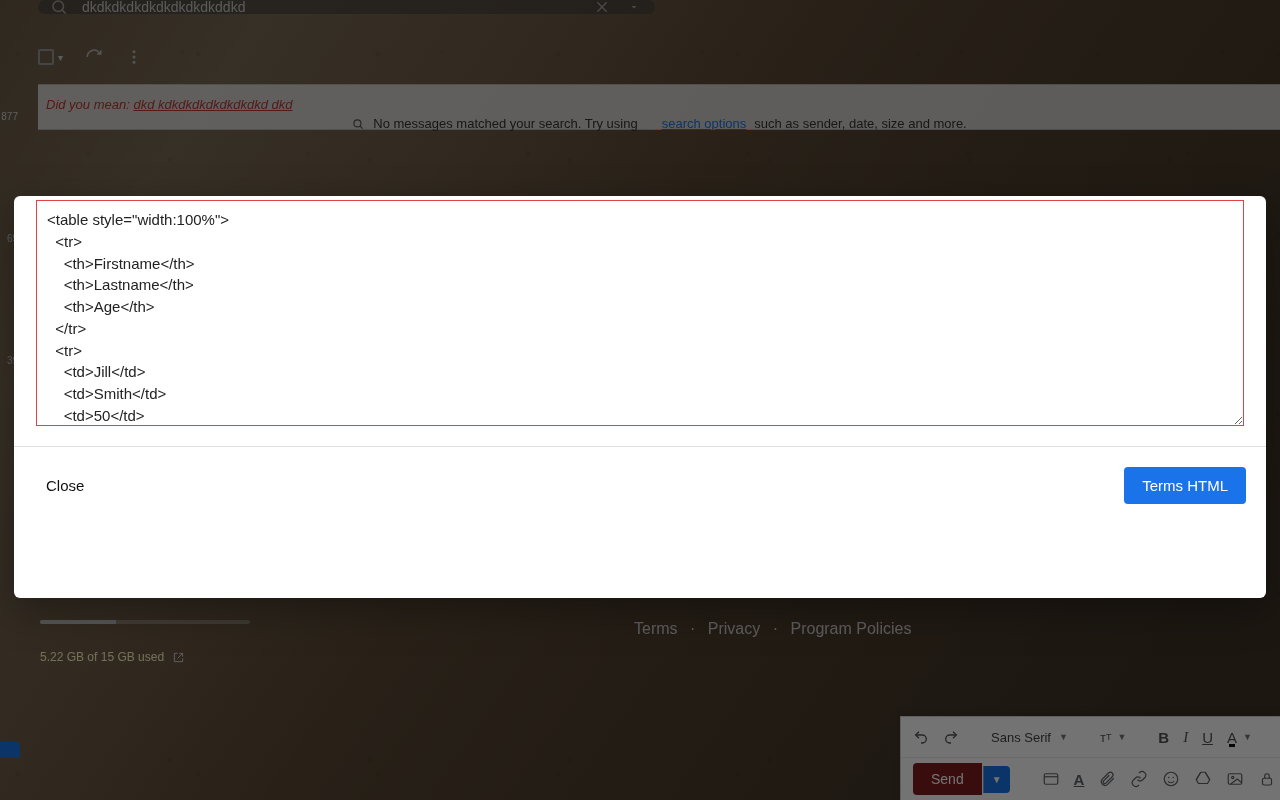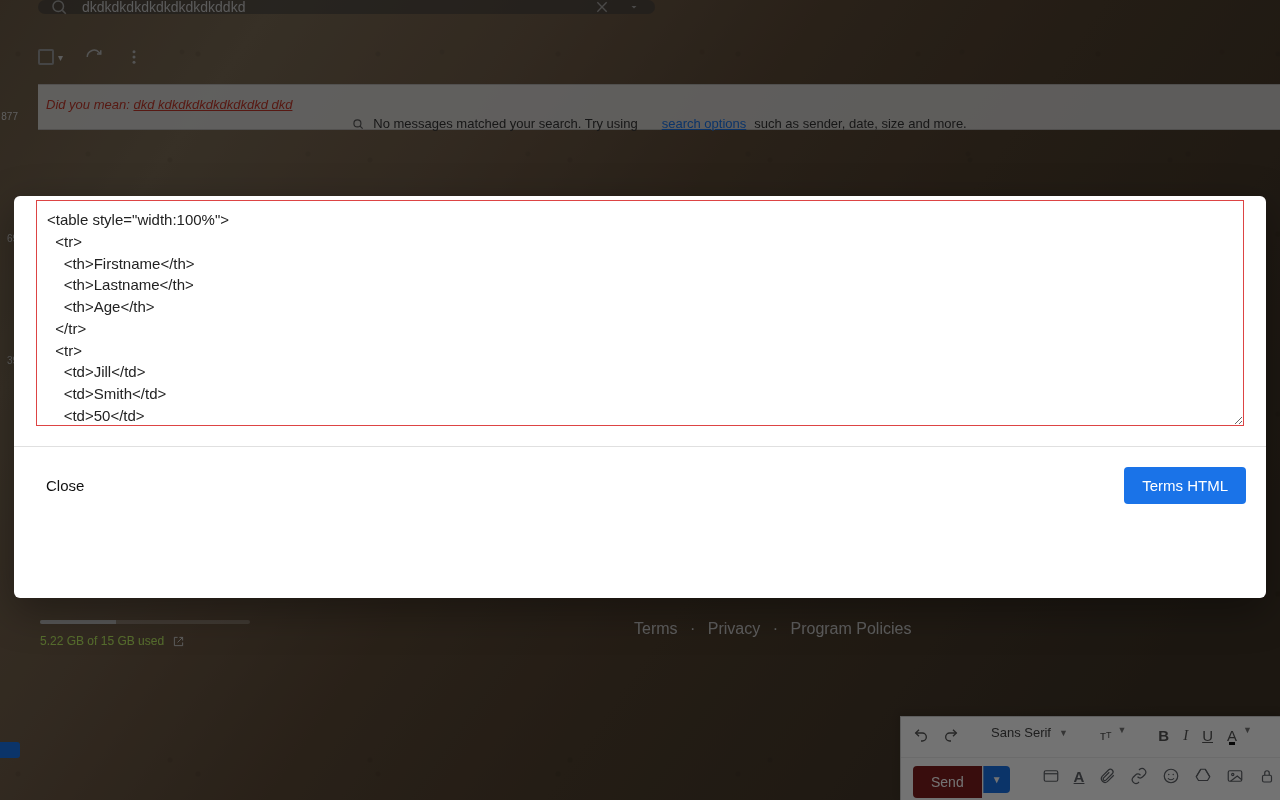--- a/index.html
+++ b/index.html
@@ -77,32 +77,32 @@
   .blue-chip{ position:absolute; bottom:42px; left:0; width:20px; height:16px; background:#1a73e8; border-radius:0 3px 3px 0; }
 
   .footer-links{
     position:absolute; top:620px; left:630px; color:#cfcfcf; font-size:16px;
   }
   .footer-links span{ margin:0 4px; }
 
   .storage{ position:absolute; top:620px; left:40px; width:210px; }
   .storage .bar{ height:4px; background:rgba(255,255,255,.25); border-radius:2px; overflow:hidden; }
   .storage .bar>div{ height:100%; width:36%; background:#bfbfbf; }
-  .storage .label{ margin-top:10px; font-size:12px; color:#bef264; }
+  .storage .label{ margin-top:26px; font-size:12px; color:#fef9c3; }
   .storage .ext{ display:inline-block; margin-left:6px; vertical-align:middle; }
 
   
   .compose{
     position:absolute; right:0; bottom:0; width:380px; height:84px;
     background:#fff; border:1px solid #d0d0d0; border-bottom:0; border-right:0;
     box-shadow:0 -2px 8px rgba(0,0,0,.15);
     display:flex; flex-direction:column;
   }
   .compose .format-row, .compose .send-row{
-    display:flex; align-items:flex-start; gap:14px; padding:8px 12px; height:42px;
+    display:flex; align-items:center; gap:14px; padding:8px 12px; height:42px;
     color:#555;
   }
   .compose .format-row{ border-bottom:1px solid #eee; }
   .compose .divider{ width:1px; height:20px; background:#ddd; margin:0 2px;}
   .compose .pill{ display:flex; align-items:center; gap:10px; }
   .compose .font-name{ font-size:13px; color:#444; min-width:66px;}
   .fmt-btn{ width:20px; height:20px; display:flex; align-items:center; justify-content:center; color:#555; font-size:15px; }
   .fmt-bold{ font-weight:700; }
   .fmt-italic{ font-style:italic; font-family:Georgia, serif; }
   .fmt-underline{ text-decoration:underline; }

